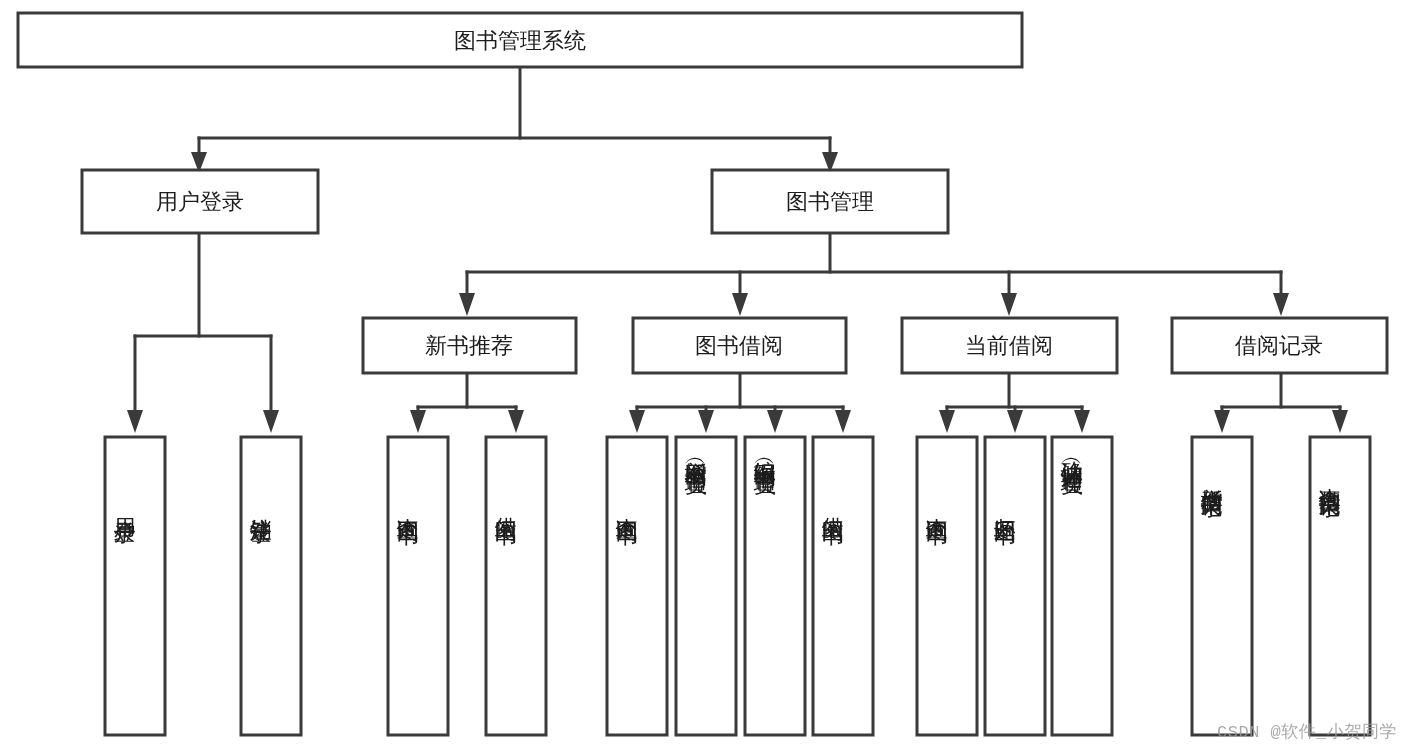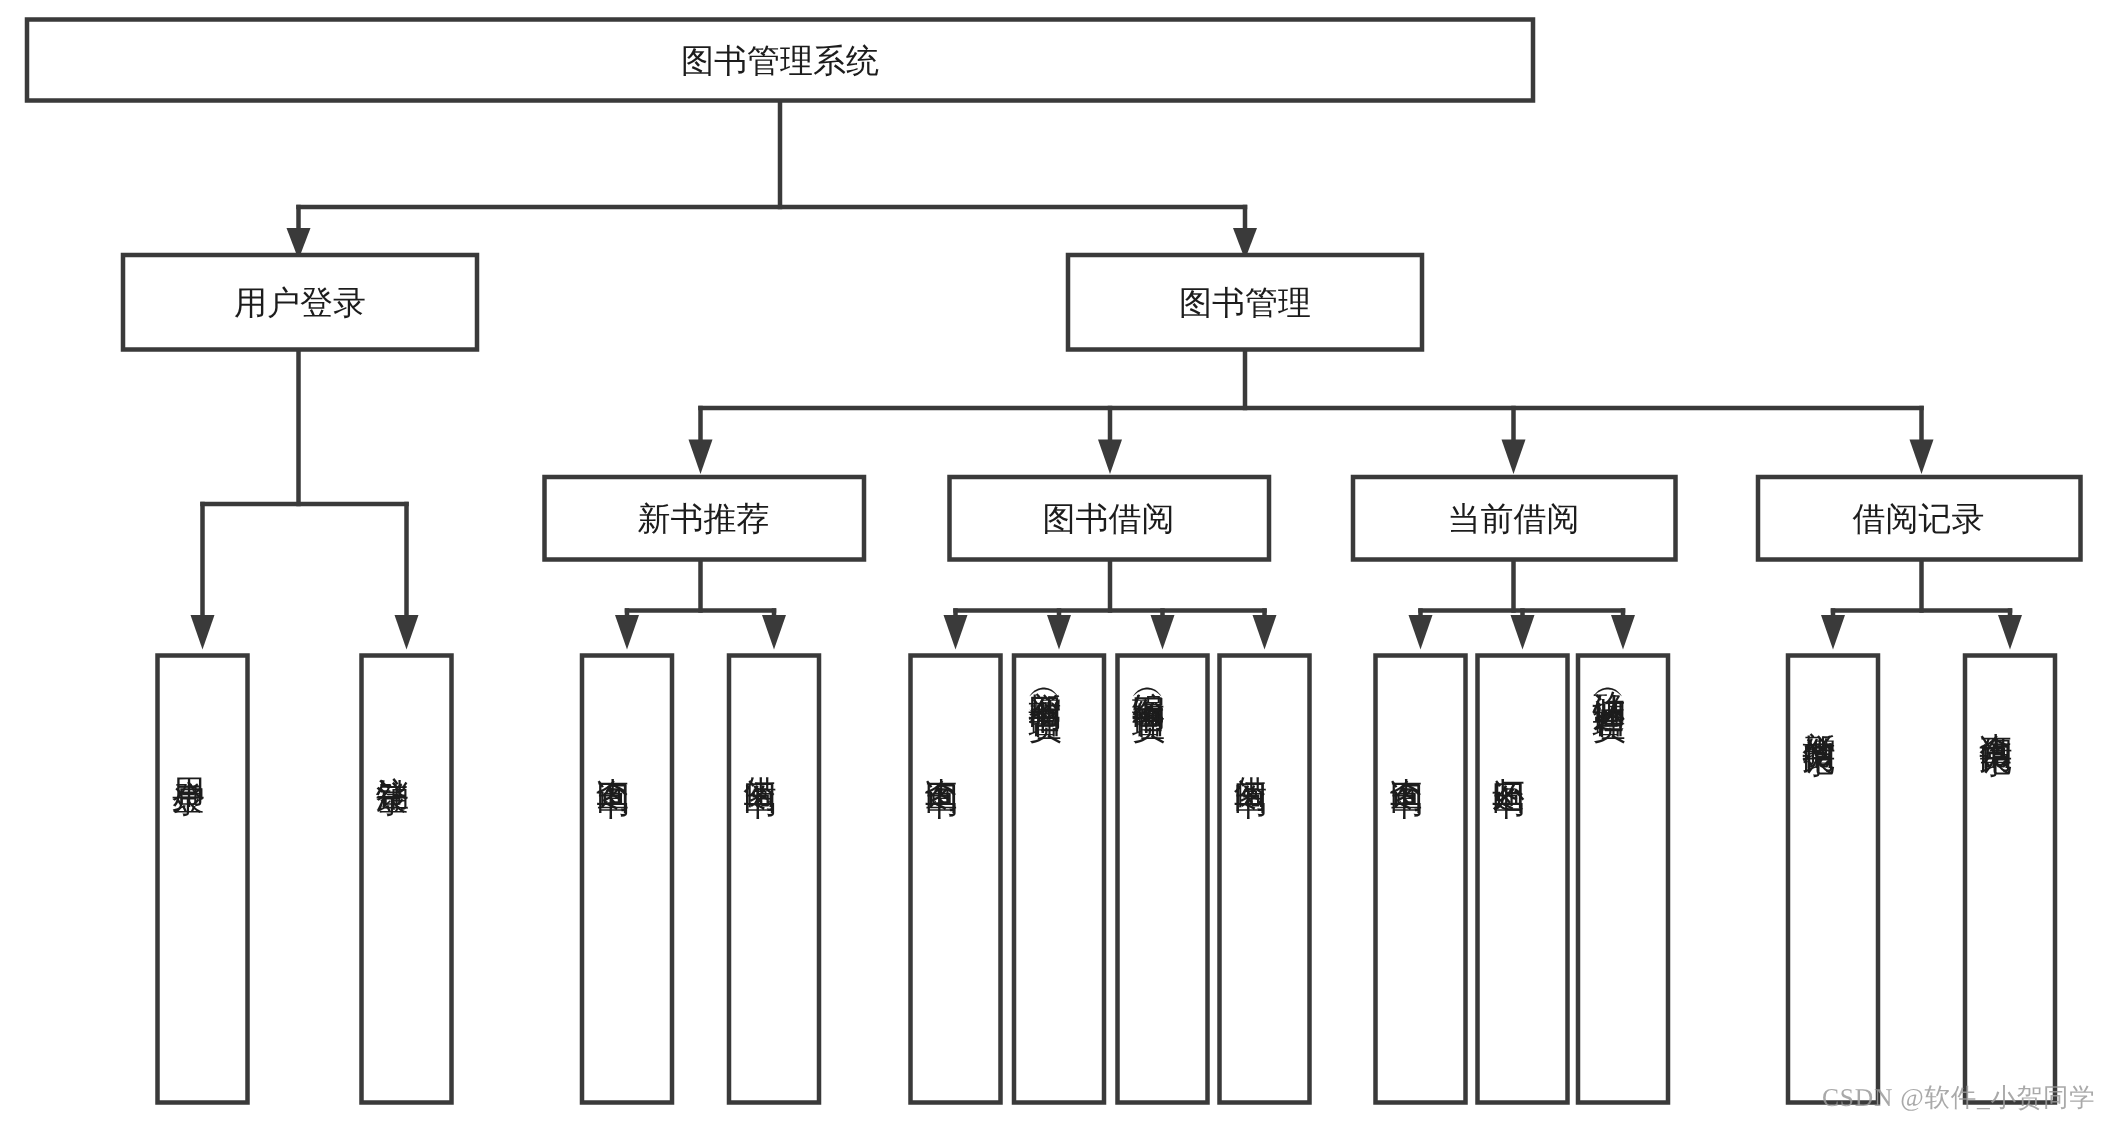--- a/index.html
+++ b/index.html
@@ -57,21 +57,21 @@
     letter-spacing: 2px;
     color: #1c1c1c;
     white-space: nowrap;
     text-align: left;
     pointer-events: none;
   }
   .watermark {
     position: absolute;
     right: 8px;
     bottom: 4px;
-    font-family: Liberation Serif, serif;
+    font-family: Liberation Mono, monospace;
     font-size: 17px;
     color: #9b9b9b;
     opacity: 0.85;
     letter-spacing: 0.5px;
     white-space: nowrap;
   }
 </style>
 </head>
 <body>
 

